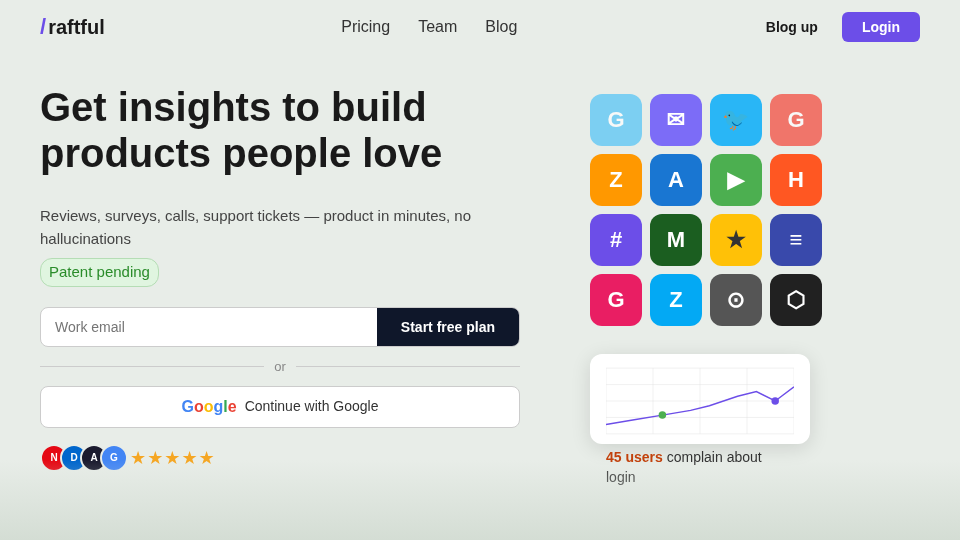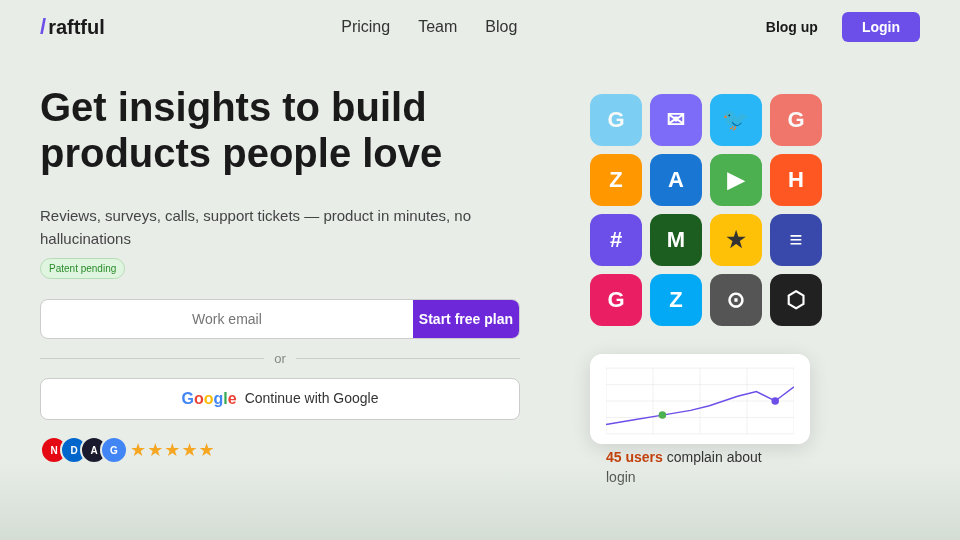--- a/index.html
+++ b/index.html
@@ -95,21 +95,21 @@
       display: flex;
       align-items: center;
       gap: 8px;
       flex-wrap: wrap;
     }
     .patent-badge {
       background: #e0f5e0;
       color: #2a8c2a;
       border: 1px solid #b5ddb5;
       border-radius: 12px;
-      font-size: 10px;
+      font-size: 15px;
       padding: 2px 8px;
       white-space: nowrap;
     }
 
     .email-row {
       display: flex;
       gap: 0;
       margin-bottom: 12px;
       border: 1.5px solid #ccc;
       border-radius: 8px;
@@ -117,27 +117,26 @@
       background: white;
     }
     .email-input {
       flex: 1;
       border: none;
       outline: none;
       padding: 3px 14px;
       font-size: 14px;
       color: #555;
       background: transparent;
-      text-align: center;
     }
     .btn-start {
-      background: #6d28d9;
+      background: #0f172a;
       color: white;
       border: none;
-      padding: 11px 6px;
+      padding: 11px 24px;
       font-size: 14px;
       font-weight: 600;
       cursor: pointer;
       white-space: nowrap;
     }
 
     .divider-row {
       display: flex;
       align-items: center;
       gap: 10px;

